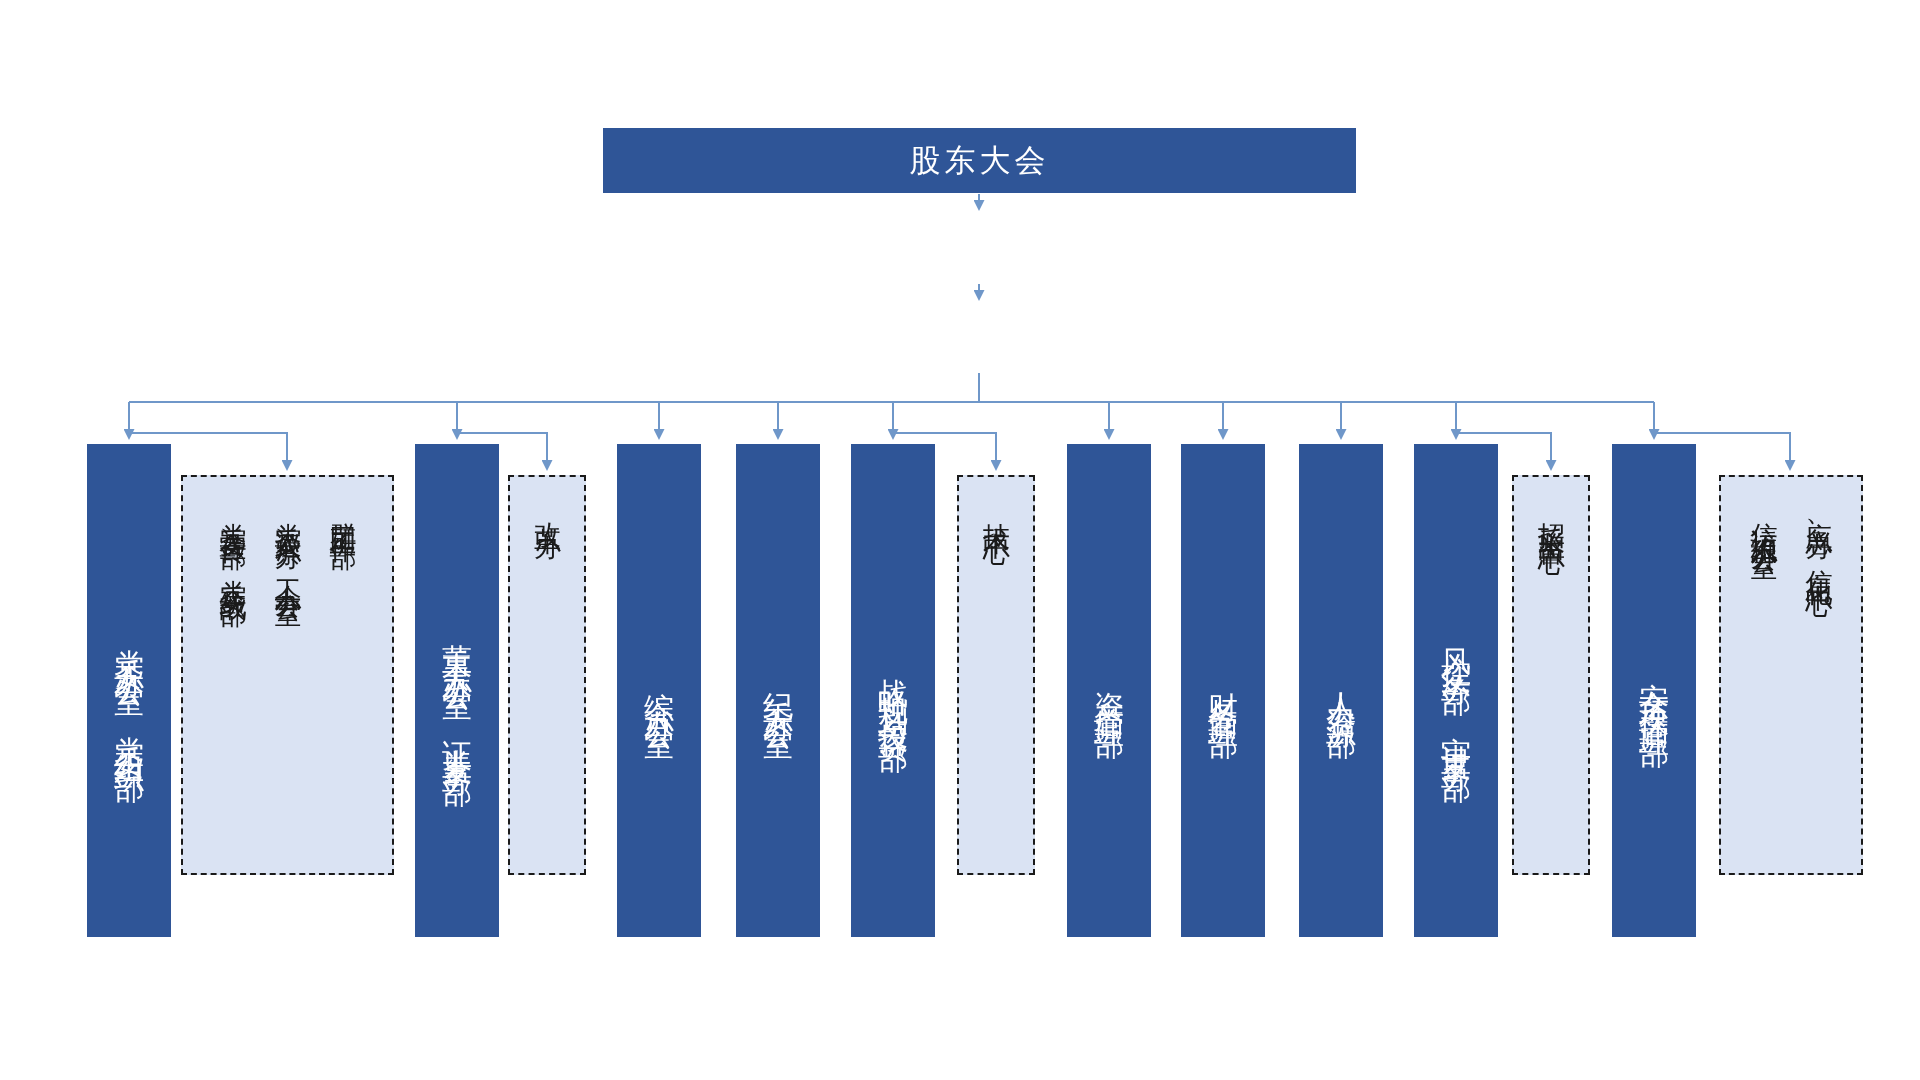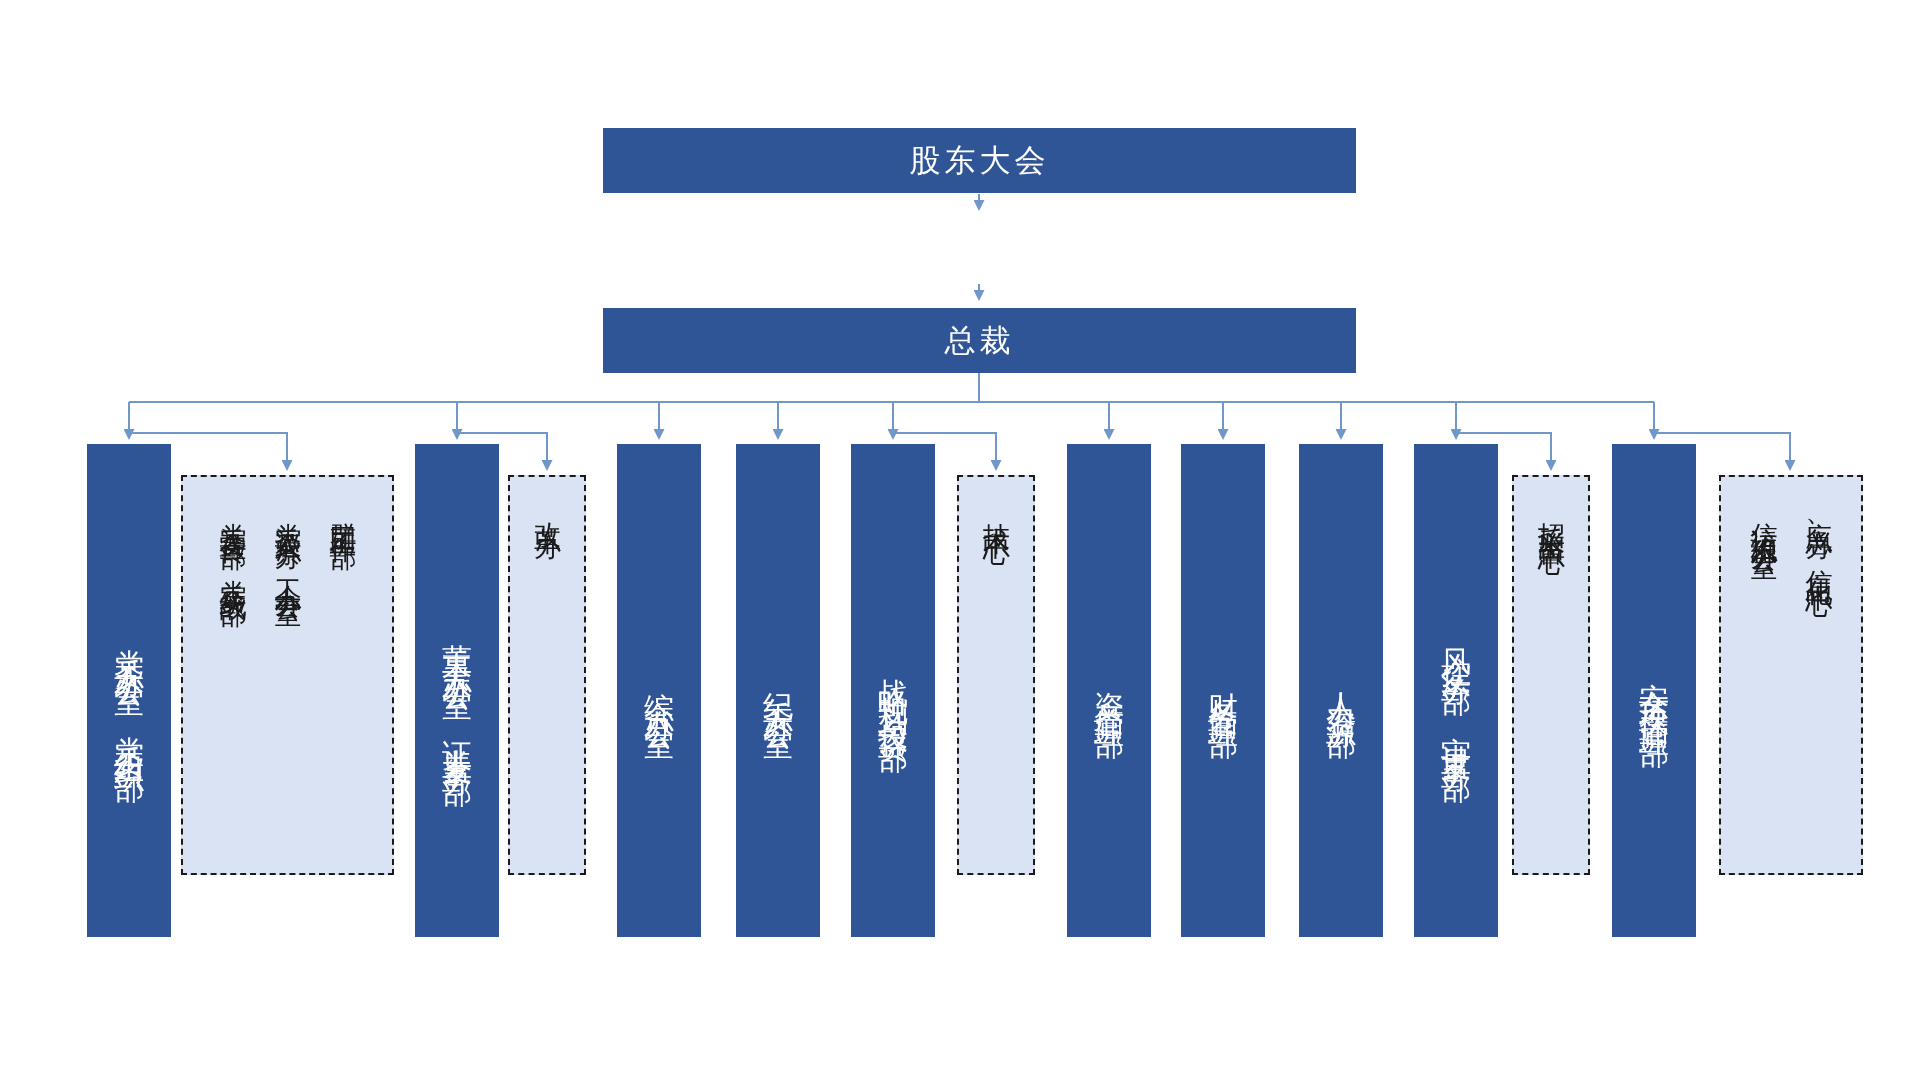--- a/index.html
+++ b/index.html
@@ -102,23 +102,20 @@
     <path class="cline" marker-end="url(#arw)" d="M129 433 H287 V468"></path>
     <path class="cline" marker-end="url(#arw)" d="M457 433 H547 V468"></path>
     <path class="cline" marker-end="url(#arw)" d="M893 433 H996 V468"></path>
     <path class="cline" marker-end="url(#arw)" d="M1456 433 H1551 V468"></path>
     <path class="cline" marker-end="url(#arw)" d="M1654 433 H1790 V468"></path>
   </svg>
 
   <div class="topbar" style="top:128px">
     <span>股东大会</span>
   </div>
-  <div class="topbar" style="top:308px">
-    <span>总裁</span>
-  </div>
 
   <div class="dept" style="left:87px">
     <span class="vtext">党委办公室/党委组织部</span>
   </div>
   <div class="dept" style="left:415px">
     <span class="vtext">董事会办公室/证券事务部</span>
   </div>
   <div class="dept" style="left:617px">
     <span class="vtext">综合办公室</span>
   </div>

